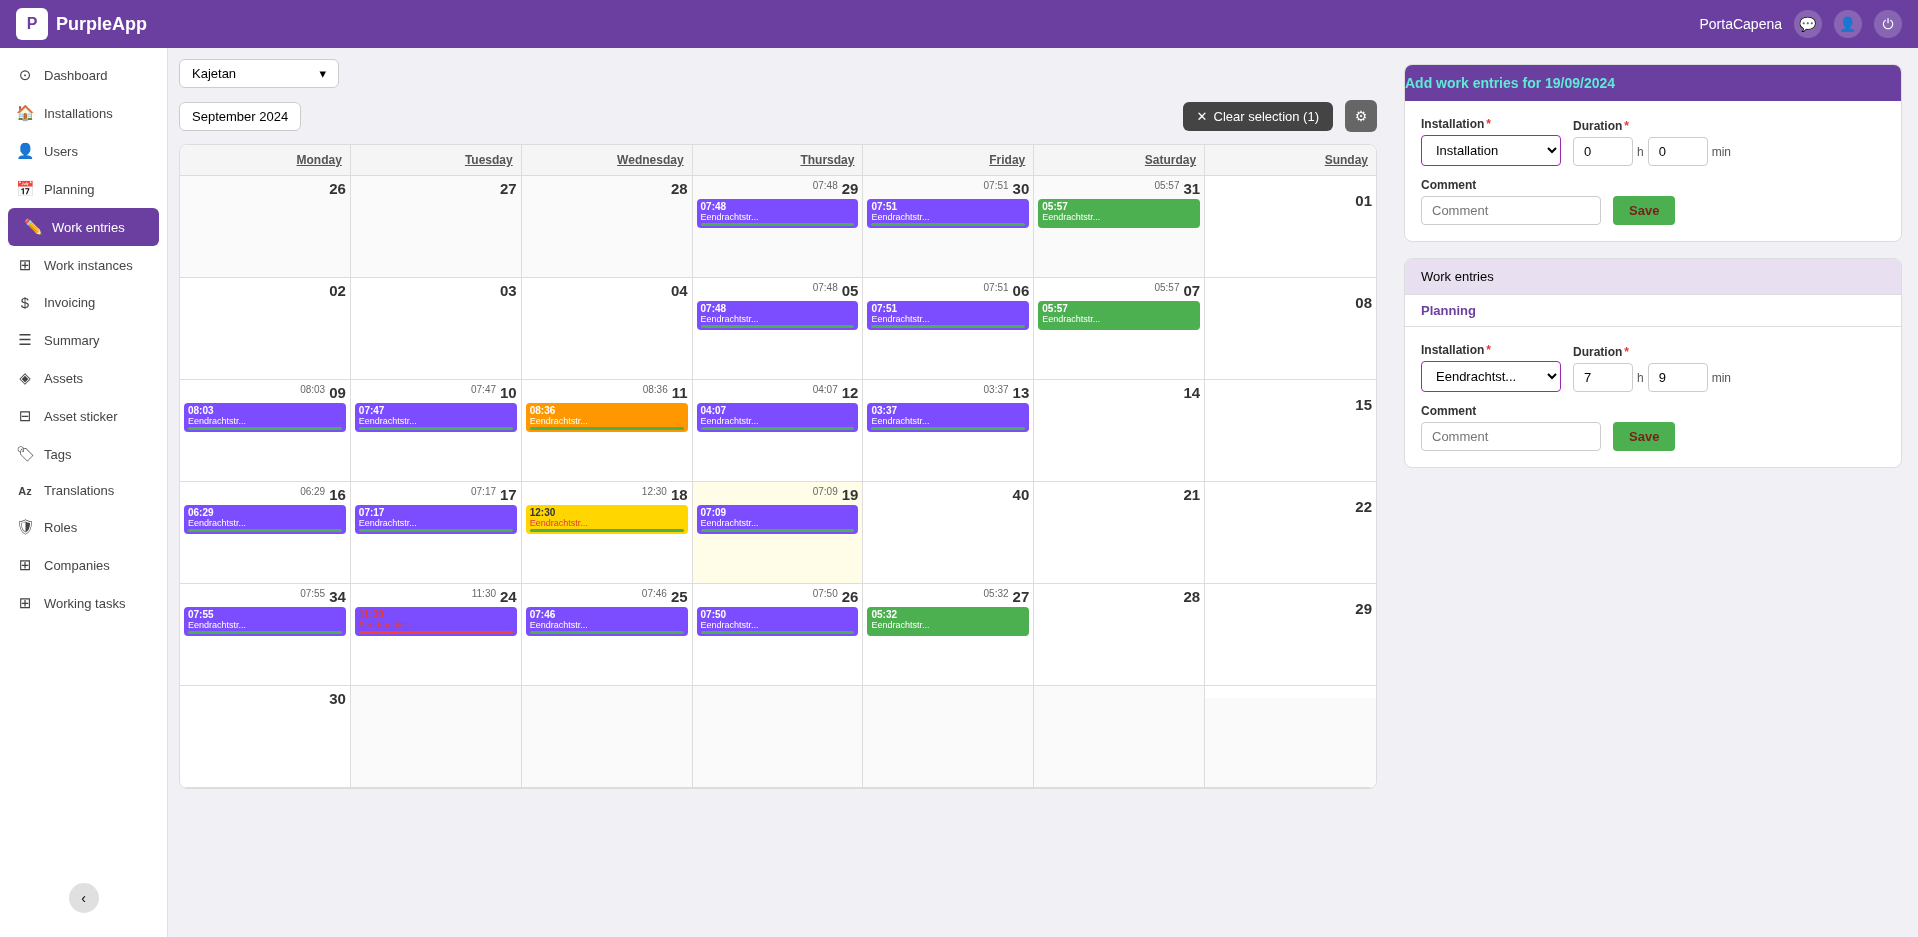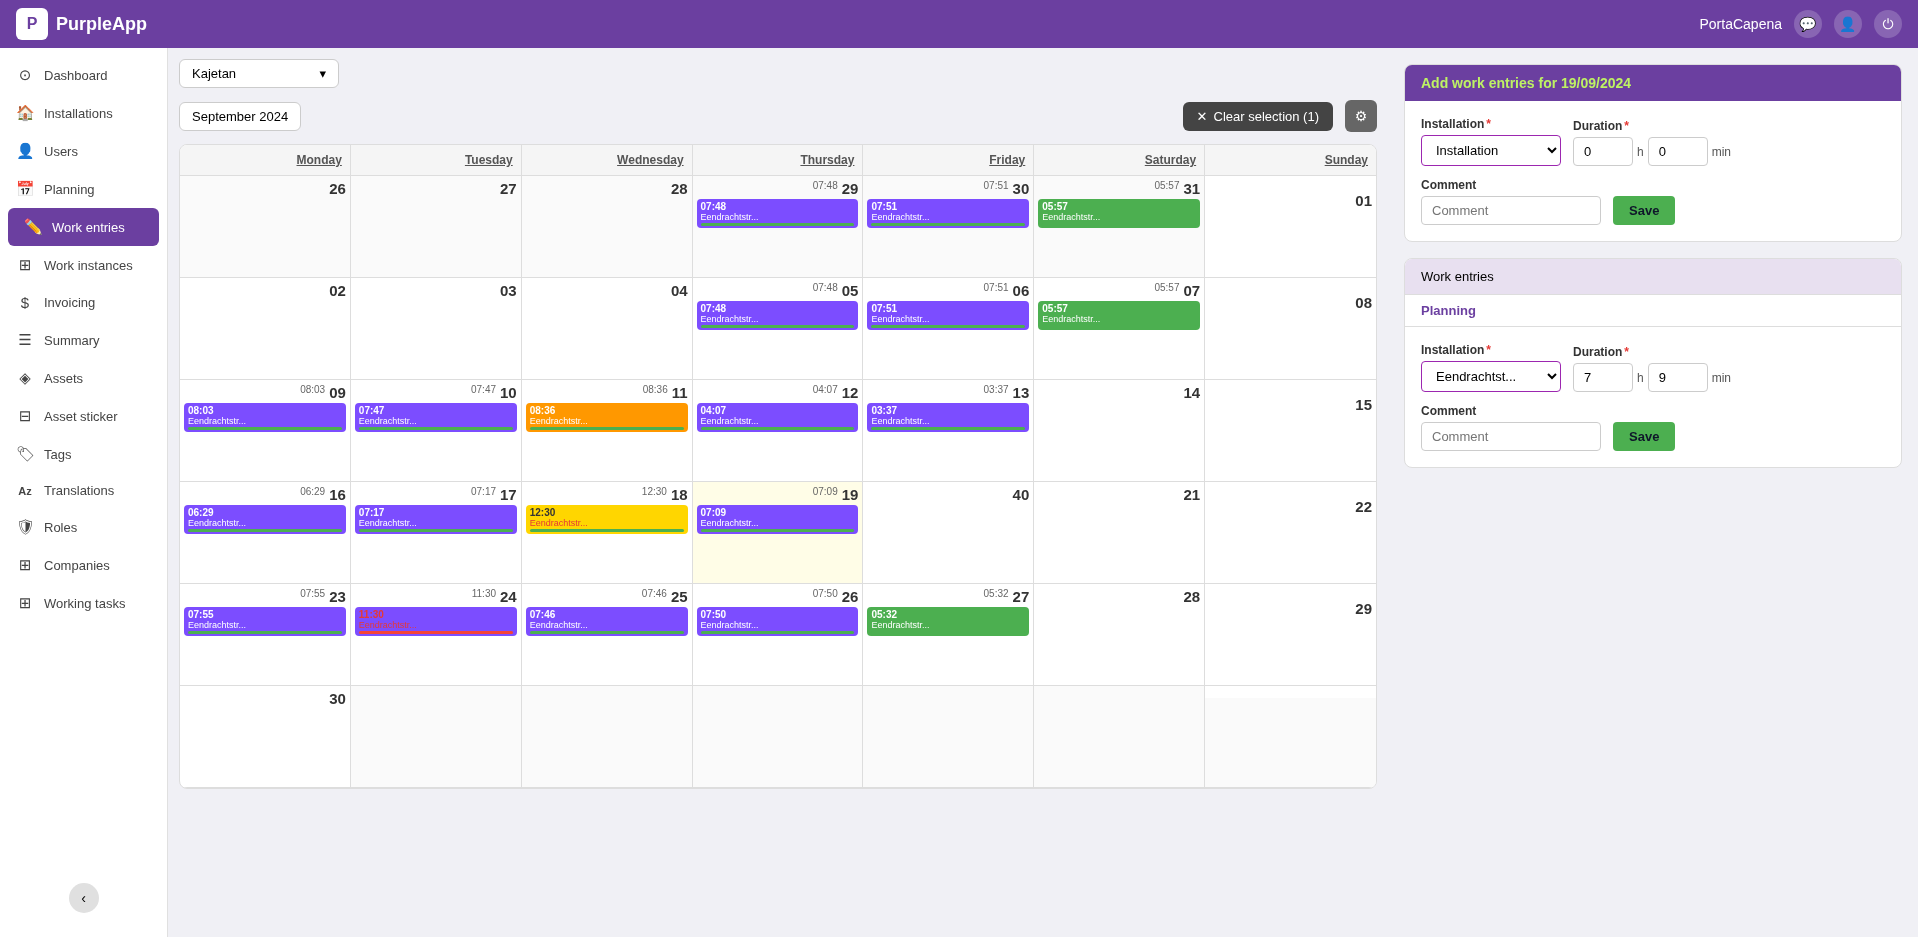--- a/index.html
+++ b/index.html
@@ -56,32 +56,32 @@
     .event-yellow { background: #ffd600; color: #333; }
     .event-time { font-weight: 600; }
     .event-loc { font-size: 9px; }
     .event-bar { height: 3px; border-radius: 2px; margin-top: 1px; }
     .bar-green { background: #4caf50; }
     .bar-red { background: #f44336; }
 
     
     .right-panel { width: 530px; flex-shrink: 0; padding: 16px; overflow-y: auto; display: flex; flex-direction: column; gap: 16px; }
     .panel-section { background: white; border: 1px solid #ddd; border-radius: 8px; overflow: hidden; }
-    .panel-header { background: #6b3fa0; color: #bef264; padding: 10px 16px; font-size: 14px; font-weight: 600; }
+    .panel-header { background: #6b3fa0; color: #5eead4; padding: 10px 0; font-size: 14px; font-weight: 600; }
     .panel-body { padding: 16px; }
     .form-row { display: flex; gap: 12px; align-items: flex-end; flex-wrap: wrap; }
     .form-group { display: flex; flex-direction: column; gap: 4px; }
     .form-label { font-size: 12px; font-weight: 600; color: #333; display: flex; align-items: center; gap: 2px; }
     .required { color: #e53935; }
     .form-select { padding: 6px 10px; border: 1px solid #9c27b0; border-radius: 4px; font-size: 13px; min-width: 140px; background: white; }
     .form-input { padding: 6px 10px; border: 1px solid #ccc; border-radius: 4px; font-size: 13px; width: 60px; }
     .form-input-comment { padding: 6px 10px; border: 1px solid #ccc; border-radius: 4px; font-size: 13px; width: 180px; }
     .duration-row { display: flex; align-items: center; gap: 4px; }
     .unit-label { font-size: 12px; color: #555; }
-    .save-btn { background: #4caf50; color: #0f172a; border: none; padding: 7px 16px; border-radius: 4px; cursor: pointer; font-size: 13px; font-weight: 600; }
+    .save-btn { background: #4caf50; color: #7f1d1d; border: none; padding: 7px 16px; border-radius: 4px; cursor: pointer; font-size: 13px; font-weight: 600; }
     .work-entries-header { background: #e8e0f0; padding: 10px 16px; display: flex; align-items: center; gap: 8px; }
     .divider { height: 1px; background: #ddd; }
     .details-link { color: #6b3fa0; font-size: 13px; font-weight: 600; cursor: pointer; text-decoration: none; padding: 8px 16px; display: block; }
 
     
     .event-block { border-radius: 4px; padding: 2px 4px; margin-bottom: 2px; font-size: 10px; }
   </style>
 </head>
 <body>
 
@@ -433,21 +433,21 @@
           </div>
           <div class="cal-cell">
             <div class="cal-date-row">
                 <span class="cal-date-num">22</span>
               </div>
           </div>
 
           <div class="cal-cell">
             <div class="cal-date-row">
                 <span class="cal-time">07:55</span>
-                <span class="cal-date-num">23</span>
+                <span class="cal-date-num">34</span>
               </div>
             <div class="event-block event-purple">
               <div class="event-time">07:55</div>
               <div class="event-loc">Eendrachtstr...</div>
               <div class="event-bar bar-green"></div>
             </div>
           </div>
           <div class="cal-cell">
             <div class="cal-date-row">
                 <span class="cal-time">11:30</span>

